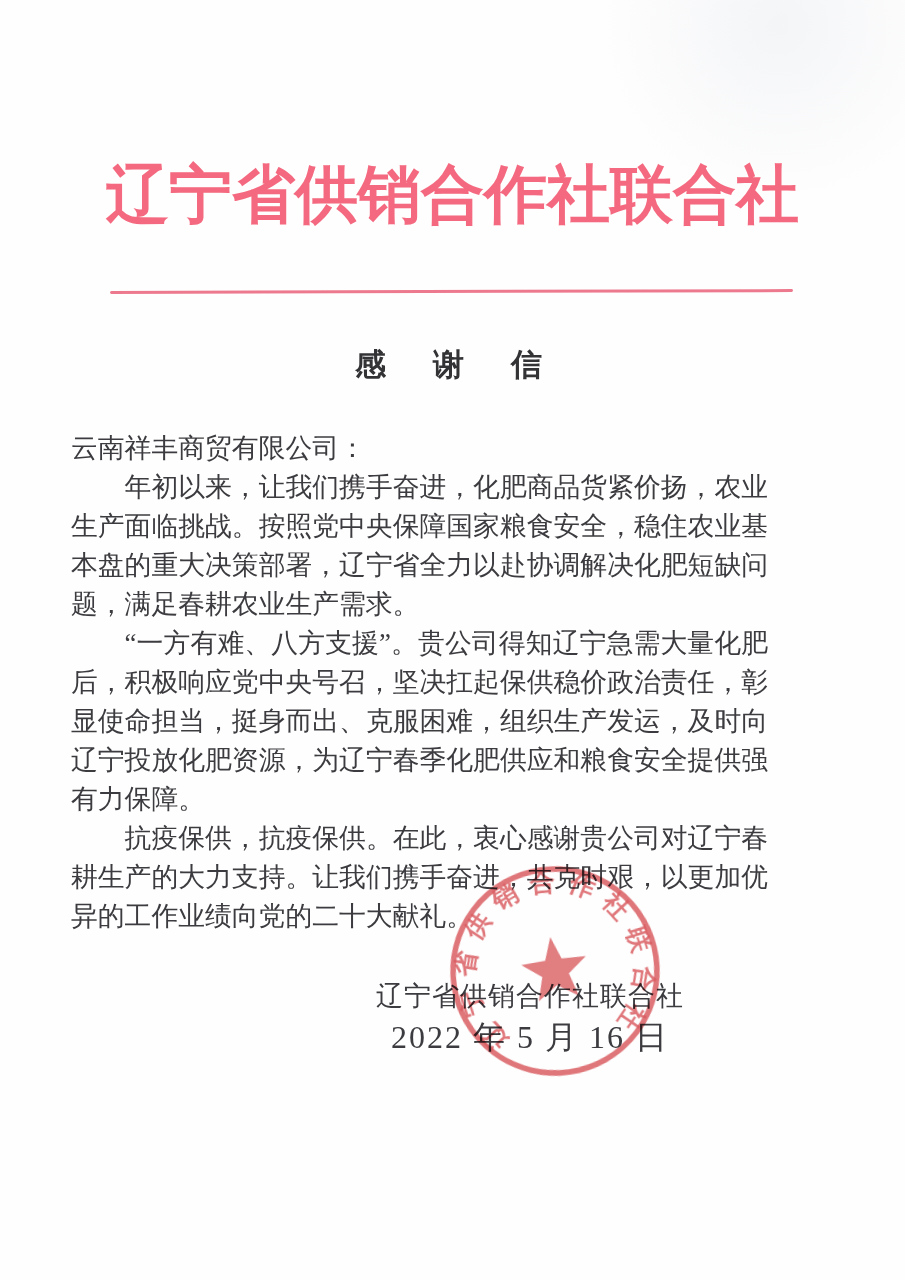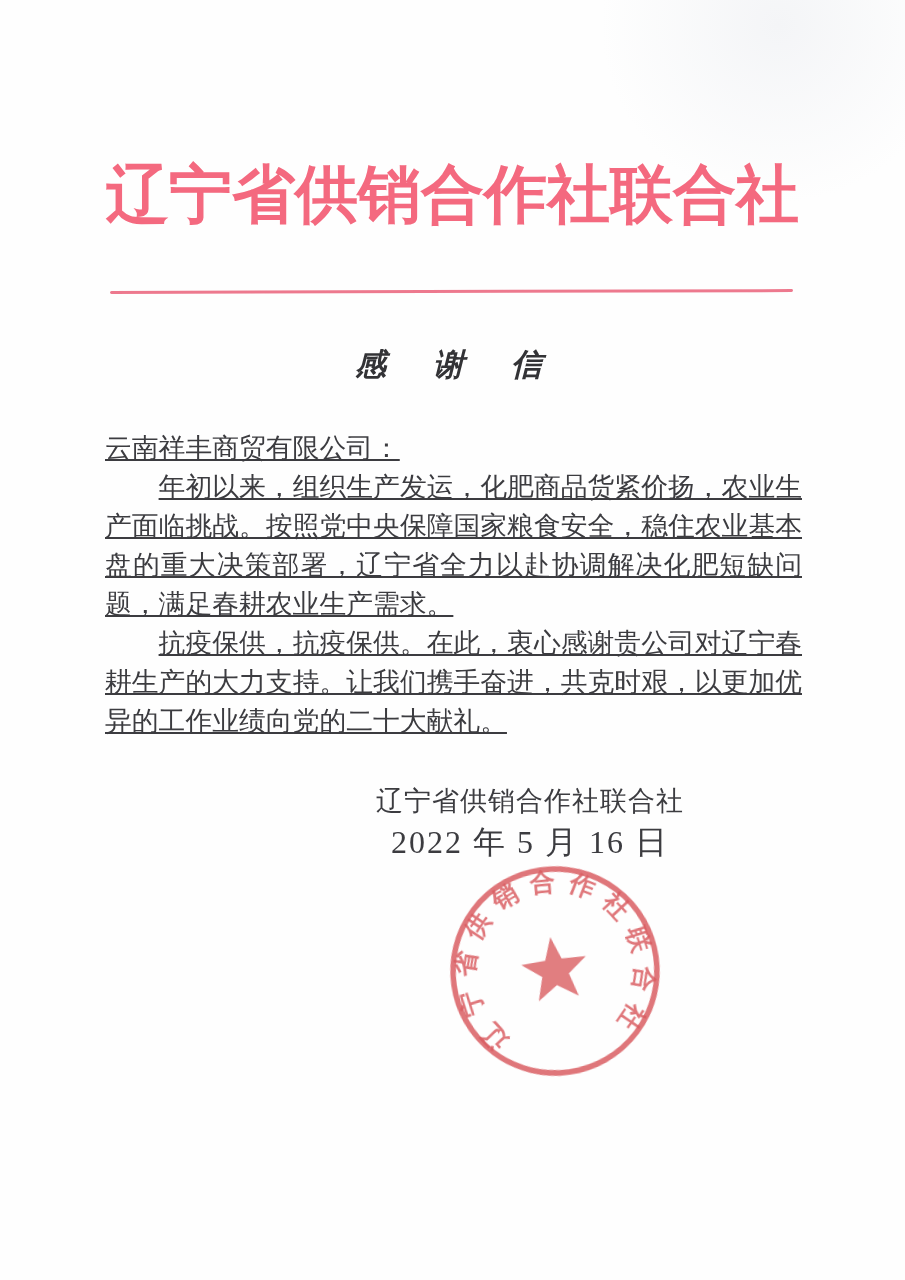--- a/index.html
+++ b/index.html
@@ -45,31 +45,29 @@
     transform:rotate(-0.15deg);
   }
   .letter-title{
     margin-top:50px;
     text-align:center;
     font-size:31px;
     font-weight:600;
     letter-spacing:8px;
     color:var(--title-ink);
     line-height:44px;
-    font-style:italic;
   }
   .body-text{
     width:697px;
-    margin:42px 103px 0 105px;
+    margin:42px 103px 0 71px;
     font-size:26.8px;
     line-height:39px;
     text-align:justify;
     text-justify:inter-ideograph;
     color:var(--body-ink);
-    text-decoration:underline;
   }
   .body-text p{margin:0;}
   .body-text p.indent{text-indent:2em;}
   .signature{
     width:400px;
     margin:40px 0 0 330px;
     text-align:center;
     color:var(--body-ink);
   }
   .signature .org{
@@ -110,21 +108,22 @@
 <div class="page">
 
   <div class="letterhead">辽宁省供销合作社联合社</div>
 
   <div class="divider"></div>
 
   <div class="letter-title">感　谢　信</div>
 
   <div class="body-text">
     <p>云南祥丰商贸有限公司：</p>
-    <p class="indent">年初以来，组织生产发运，化肥商品货紧价扬，农业生产面临挑战。按照党中央保障国家粮食安全，稳住农业基本盘的重大决策部署，辽宁省全力以赴协调解决化肥短缺问题，满足春耕农业生产需求。</p>
+    <p class="indent">年初以来，让我们携手奋进，化肥商品货紧价扬，农业生产面临挑战。按照党中央保障国家粮食安全，稳住农业基本盘的重大决策部署，辽宁省全力以赴协调解决化肥短缺问题，满足春耕农业生产需求。</p>
+    <p class="indent">“一方有难、八方支援”。贵公司得知辽宁急需大量化肥后，积极响应党中央号召，坚决扛起保供稳价政治责任，彰显使命担当，挺身而出、克服困难，组织生产发运，及时向辽宁投放化肥资源，为辽宁春季化肥供应和粮食安全提供强有力保障。</p>
     <p class="indent">抗疫保供，抗疫保供。在此，衷心感谢贵公司对辽宁春耕生产的大力支持。让我们携手奋进，共克时艰，以更加优异的工作业绩向党的二十大献礼。</p>
   </div>
 
   <div class="signature">
     <div class="org">辽宁省供销合作社联合社</div>
     <div class="date">2022 年 5 月 16 日</div>
   </div>
 
   <div class="seal">
     <svg viewBox="0 0 212 212" xmlns="http://www.w3.org/2000/svg">

